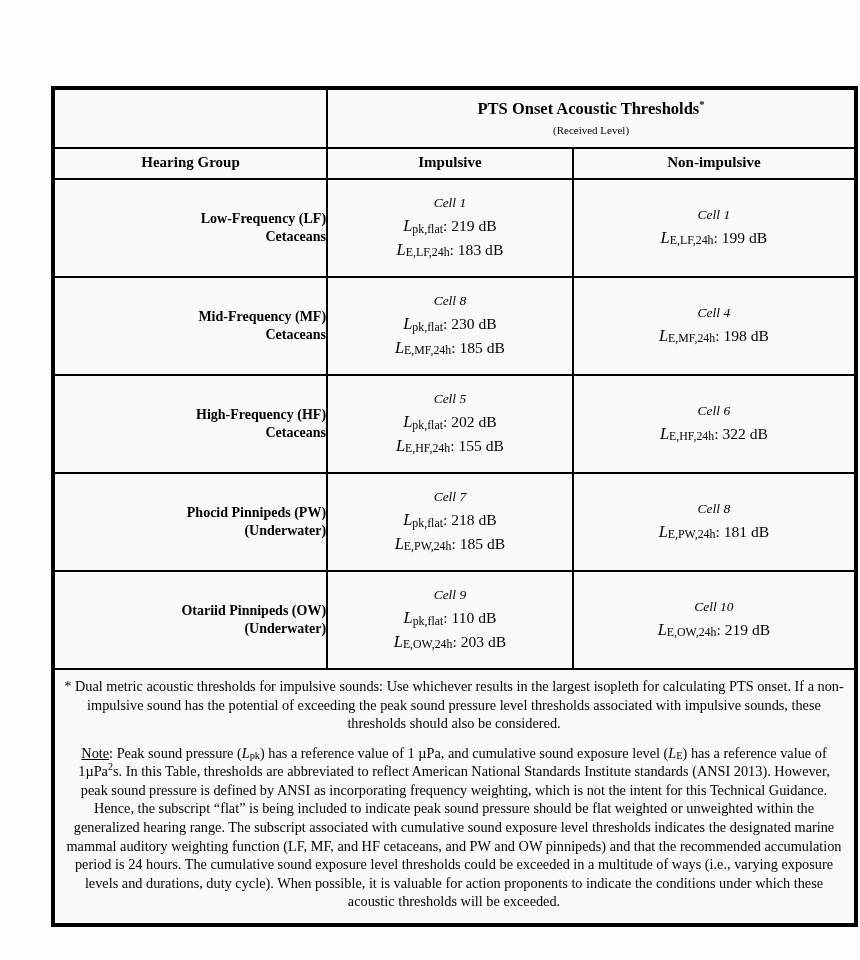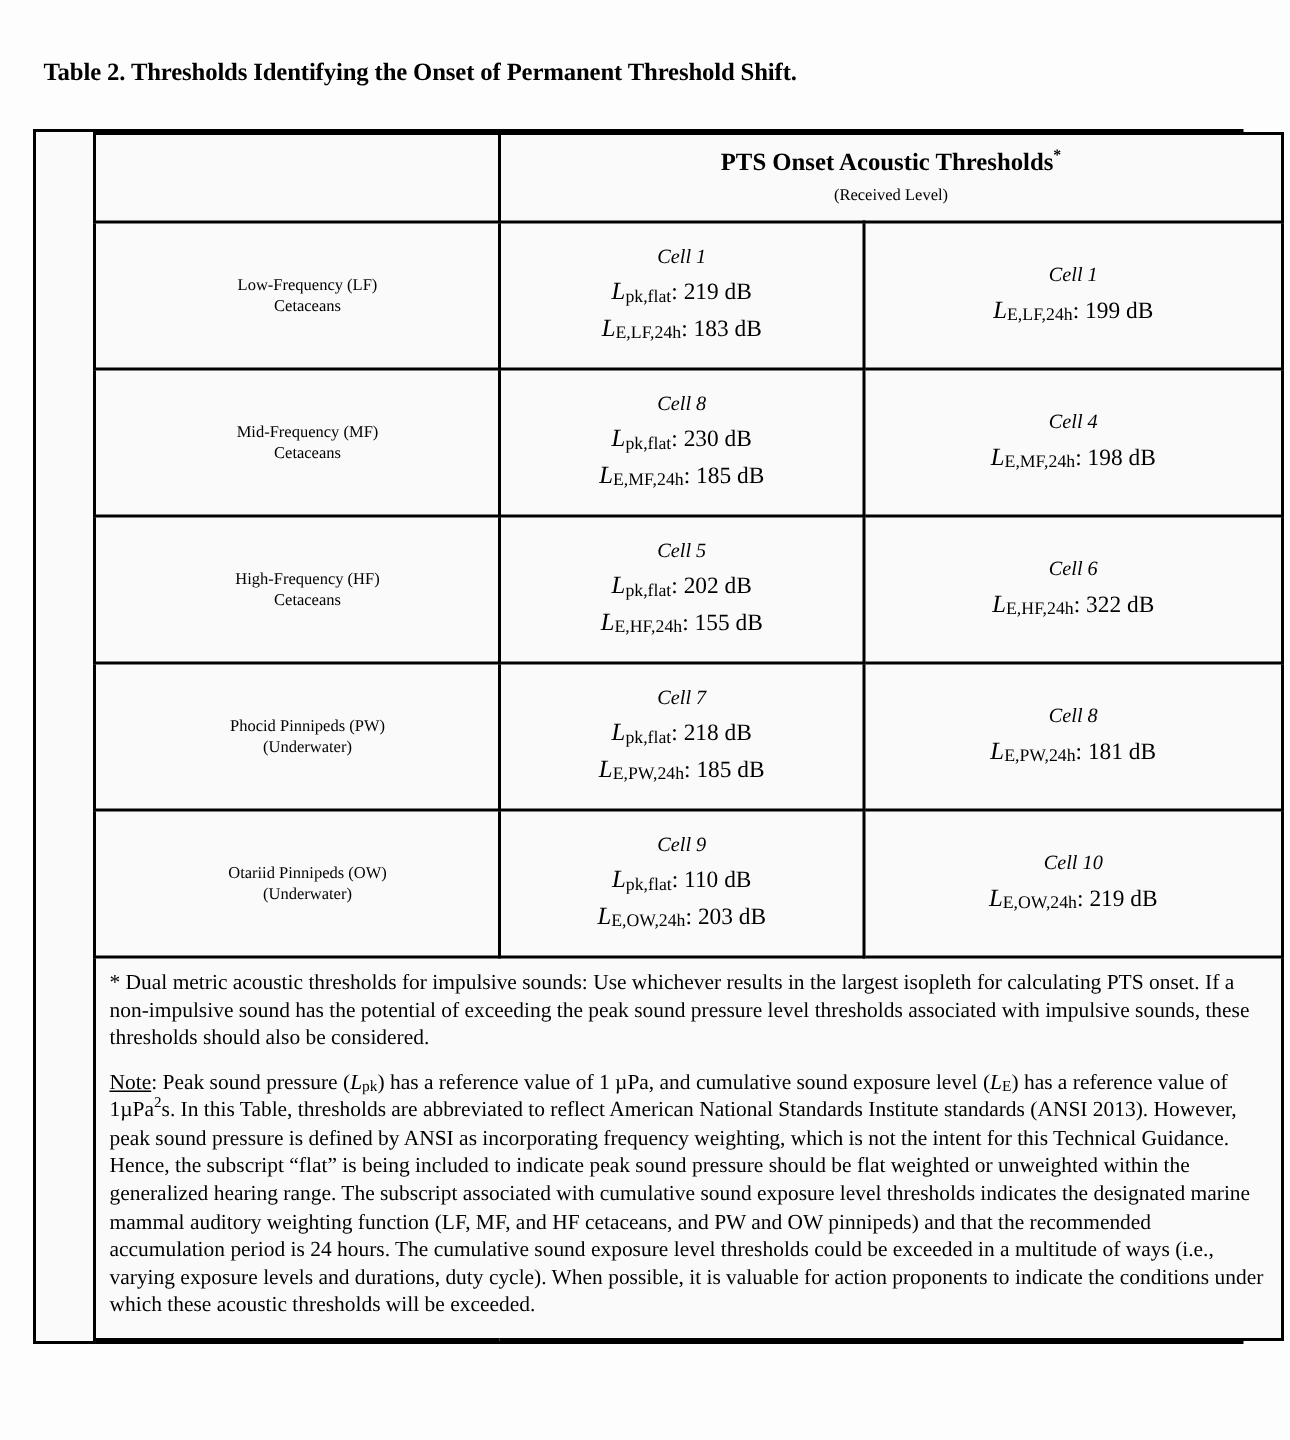--- a/index.html
+++ b/index.html
@@ -29,27 +29,26 @@
     top: 38px;
     font-size: 16.5px;
     font-weight: bold;
     letter-spacing: -0.1px;
     white-space: nowrap;
   }
 
   
   .table-wrap {
     position: absolute;
-    left: 22px;
+    left: 51px;
     top: 86px;
     width: 807px;
     border: 2.5px solid #000;
     background: #fafafa;
     box-sizing: border-box;
-    padding-left: 38px;
   }
   table.tbl {
     border-collapse: collapse;
     width: 100%;
     table-layout: fixed;
   }
   table.tbl td, table.tbl th {
     border: 2px solid #000;
     padding: 0;
     vertical-align: middle;
@@ -96,24 +95,24 @@
       repeating-linear-gradient(90deg, rgba(255,255,255,0.45) 0px, rgba(255,255,255,0.45) 1px, rgba(140,140,140,0.30) 1px, rgba(140,140,140,0.30) 2px);
   }
   sup.star {
     font-size: 0.66em;
     vertical-align: super;
     line-height: 0;
   }
 
   
   .grp-cell {
-    text-align: center;
+    text-align: right;
     padding: 6px 0 6px 14px !important;
-    font-weight: normal;
-    font-size: 11px;
+    font-weight: bold;
+    font-size: 14px;
     line-height: 1.30;
     height: 84px;
   }
   .val-cell {
     text-align: center;
     padding: 5px 6px 7px 6px !important;
     font-size: 15.5px;
     line-height: 1.42;
   }
   .cell-id {
@@ -140,21 +139,21 @@
 
   
   .note-cell {
     padding: 7px 10px 10px 9px !important;
     text-align: left;
     font-size: 14.3px;
     line-height: 1.30;
   }
   .note-cell p {
     margin: 0 0 11px 0;
-    text-align: left;
+    text-align: center;
   }
   .note-cell p:last-child { margin-bottom: 2px; }
   .u { text-decoration: underline; font-family: Liberation Serif, serif; }
   .isub {
     font-size: 0.72em;
     vertical-align: baseline;
     position: relative;
     top: 1.5px;
   }
   .isup {
@@ -162,37 +161,41 @@
     vertical-align: super;
     line-height: 0;
   }
   .it { font-style: italic; }
 </style>
 </head>
 <body>
 
 <div class="page">
 
-  <div class="title">Table 2. Thresholds Identifying the Onset of Permanent Threshold Shift.</div>
 
   <div class="table-wrap">
     <table class="tbl">
       <colgroup>
         <col class="c-group">
         <col class="c-imp">
         <col class="c-non">
       </colgroup>
       <thead>
         <tr>
           <th class="hdr hdr-blank" rowspan="1"></th>
           <th class="hdr hdr-top" colspan="2">
             <span class="main-line">PTS Onset Acoustic Thresholds</span><sup class="star">*</sup>
             <span class="sub-line">(Received Level)</span>
           </th>
         </tr>
+        <tr>
+          <th class="hdr hdr-sub">Hearing Group</th>
+          <th class="hdr hdr-sub">Impulsive</th>
+          <th class="hdr hdr-sub">Non-impulsive</th>
+        </tr>
       </thead>
       <tbody>
 
         <tr>
           <td class="grp-cell">
             <span>Low-Frequency (LF)</span><br>
             <span>Cetaceans</span>
           </td>
           <td class="val-cell">
             <span class="cell-id">Cell 1</span>

